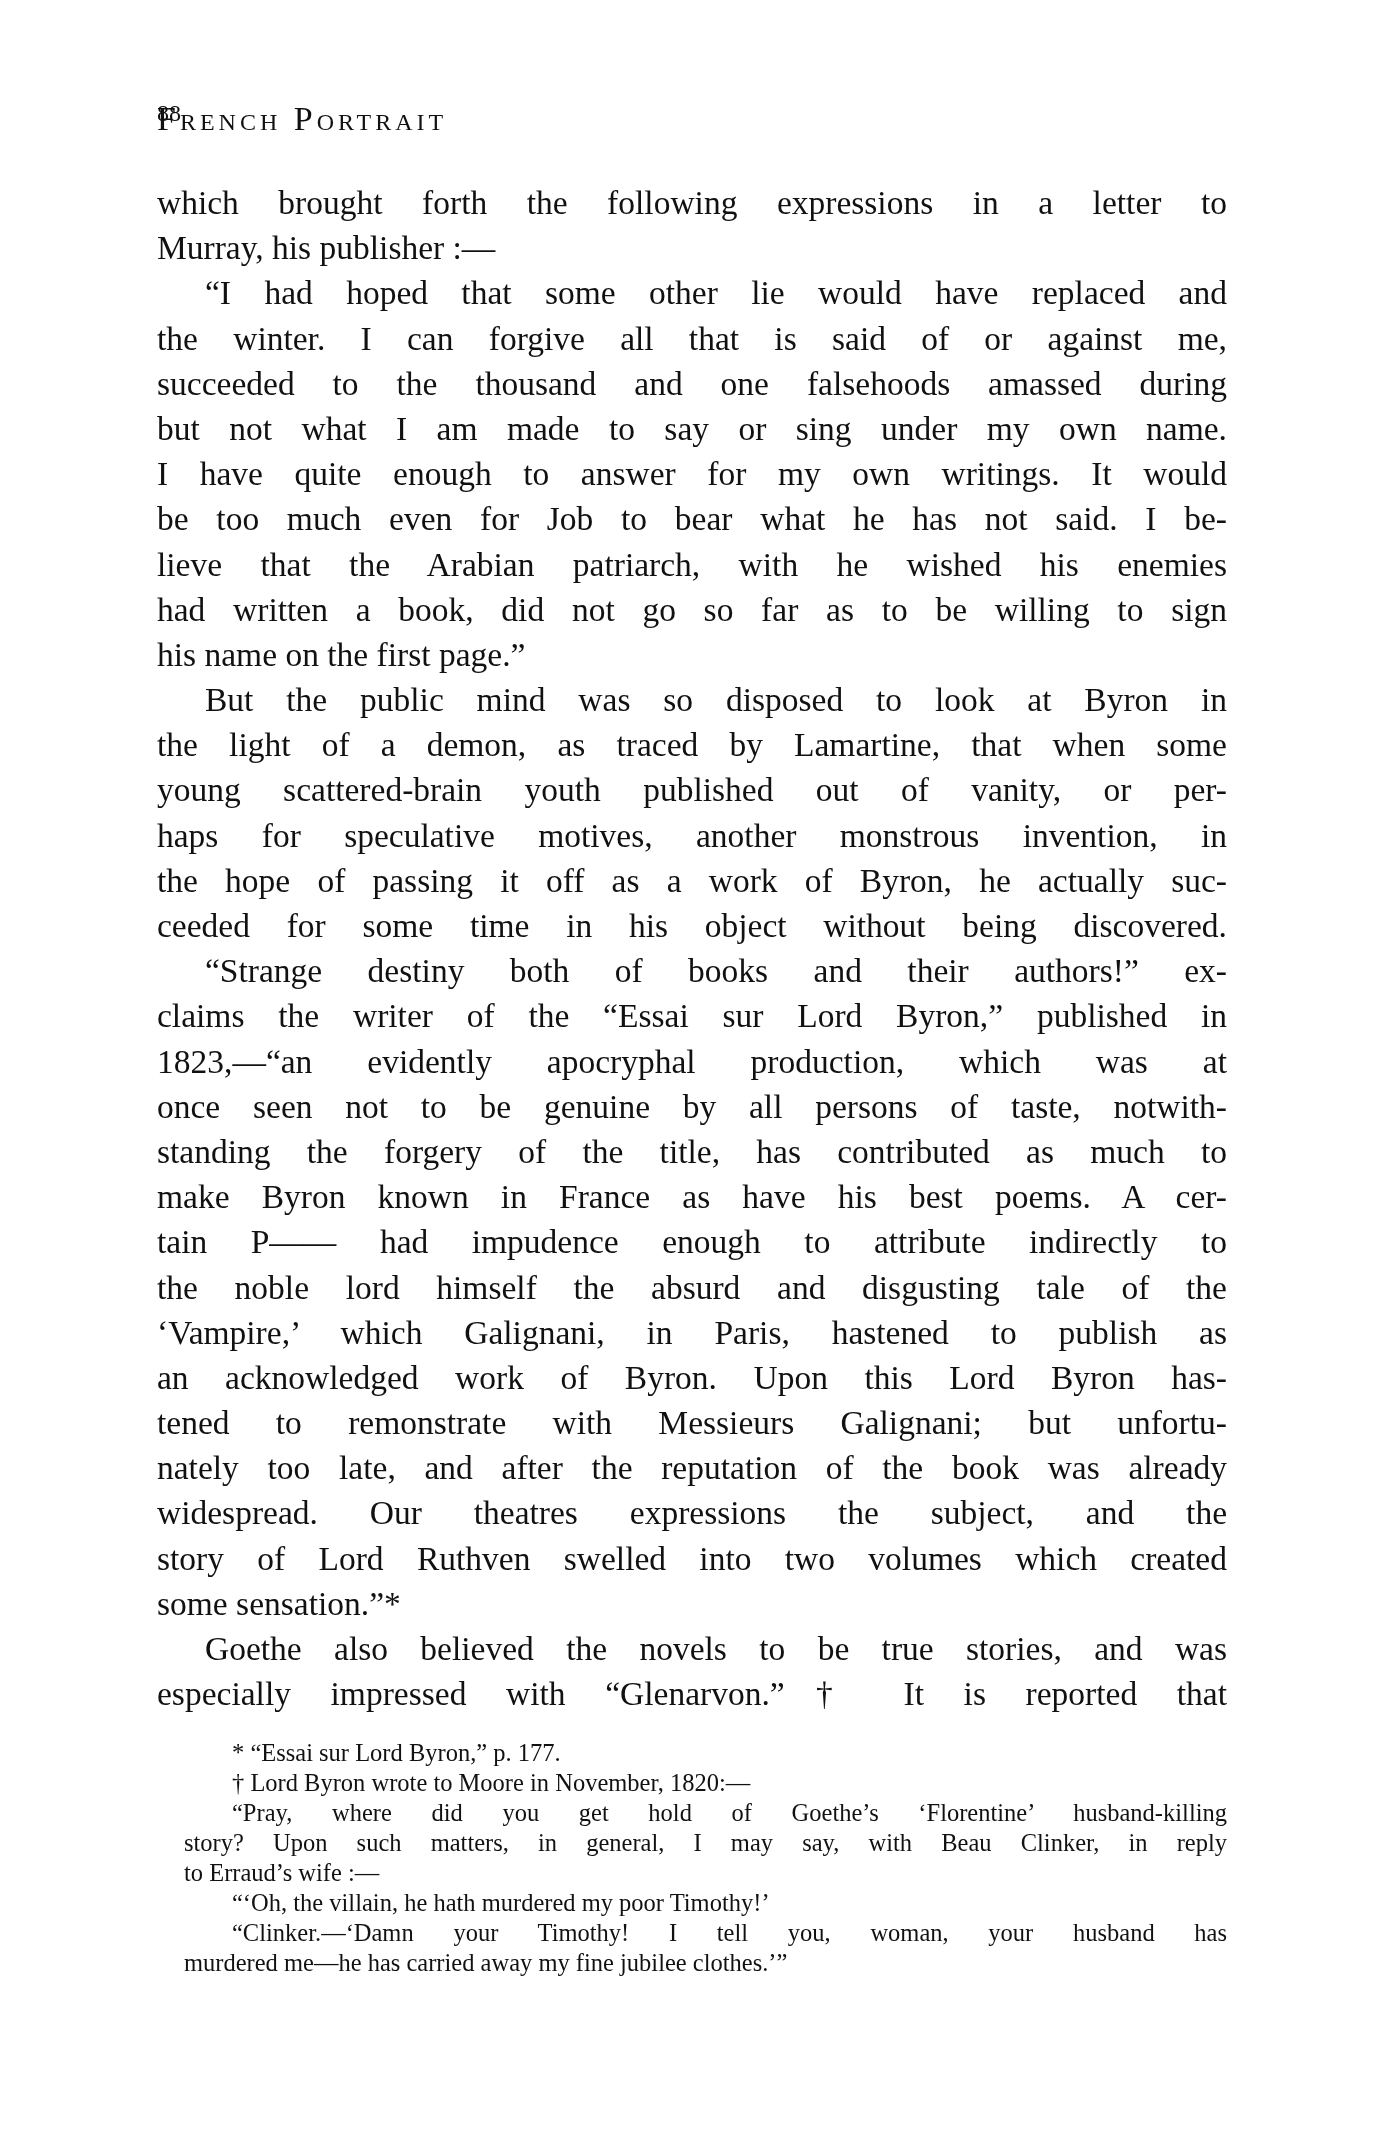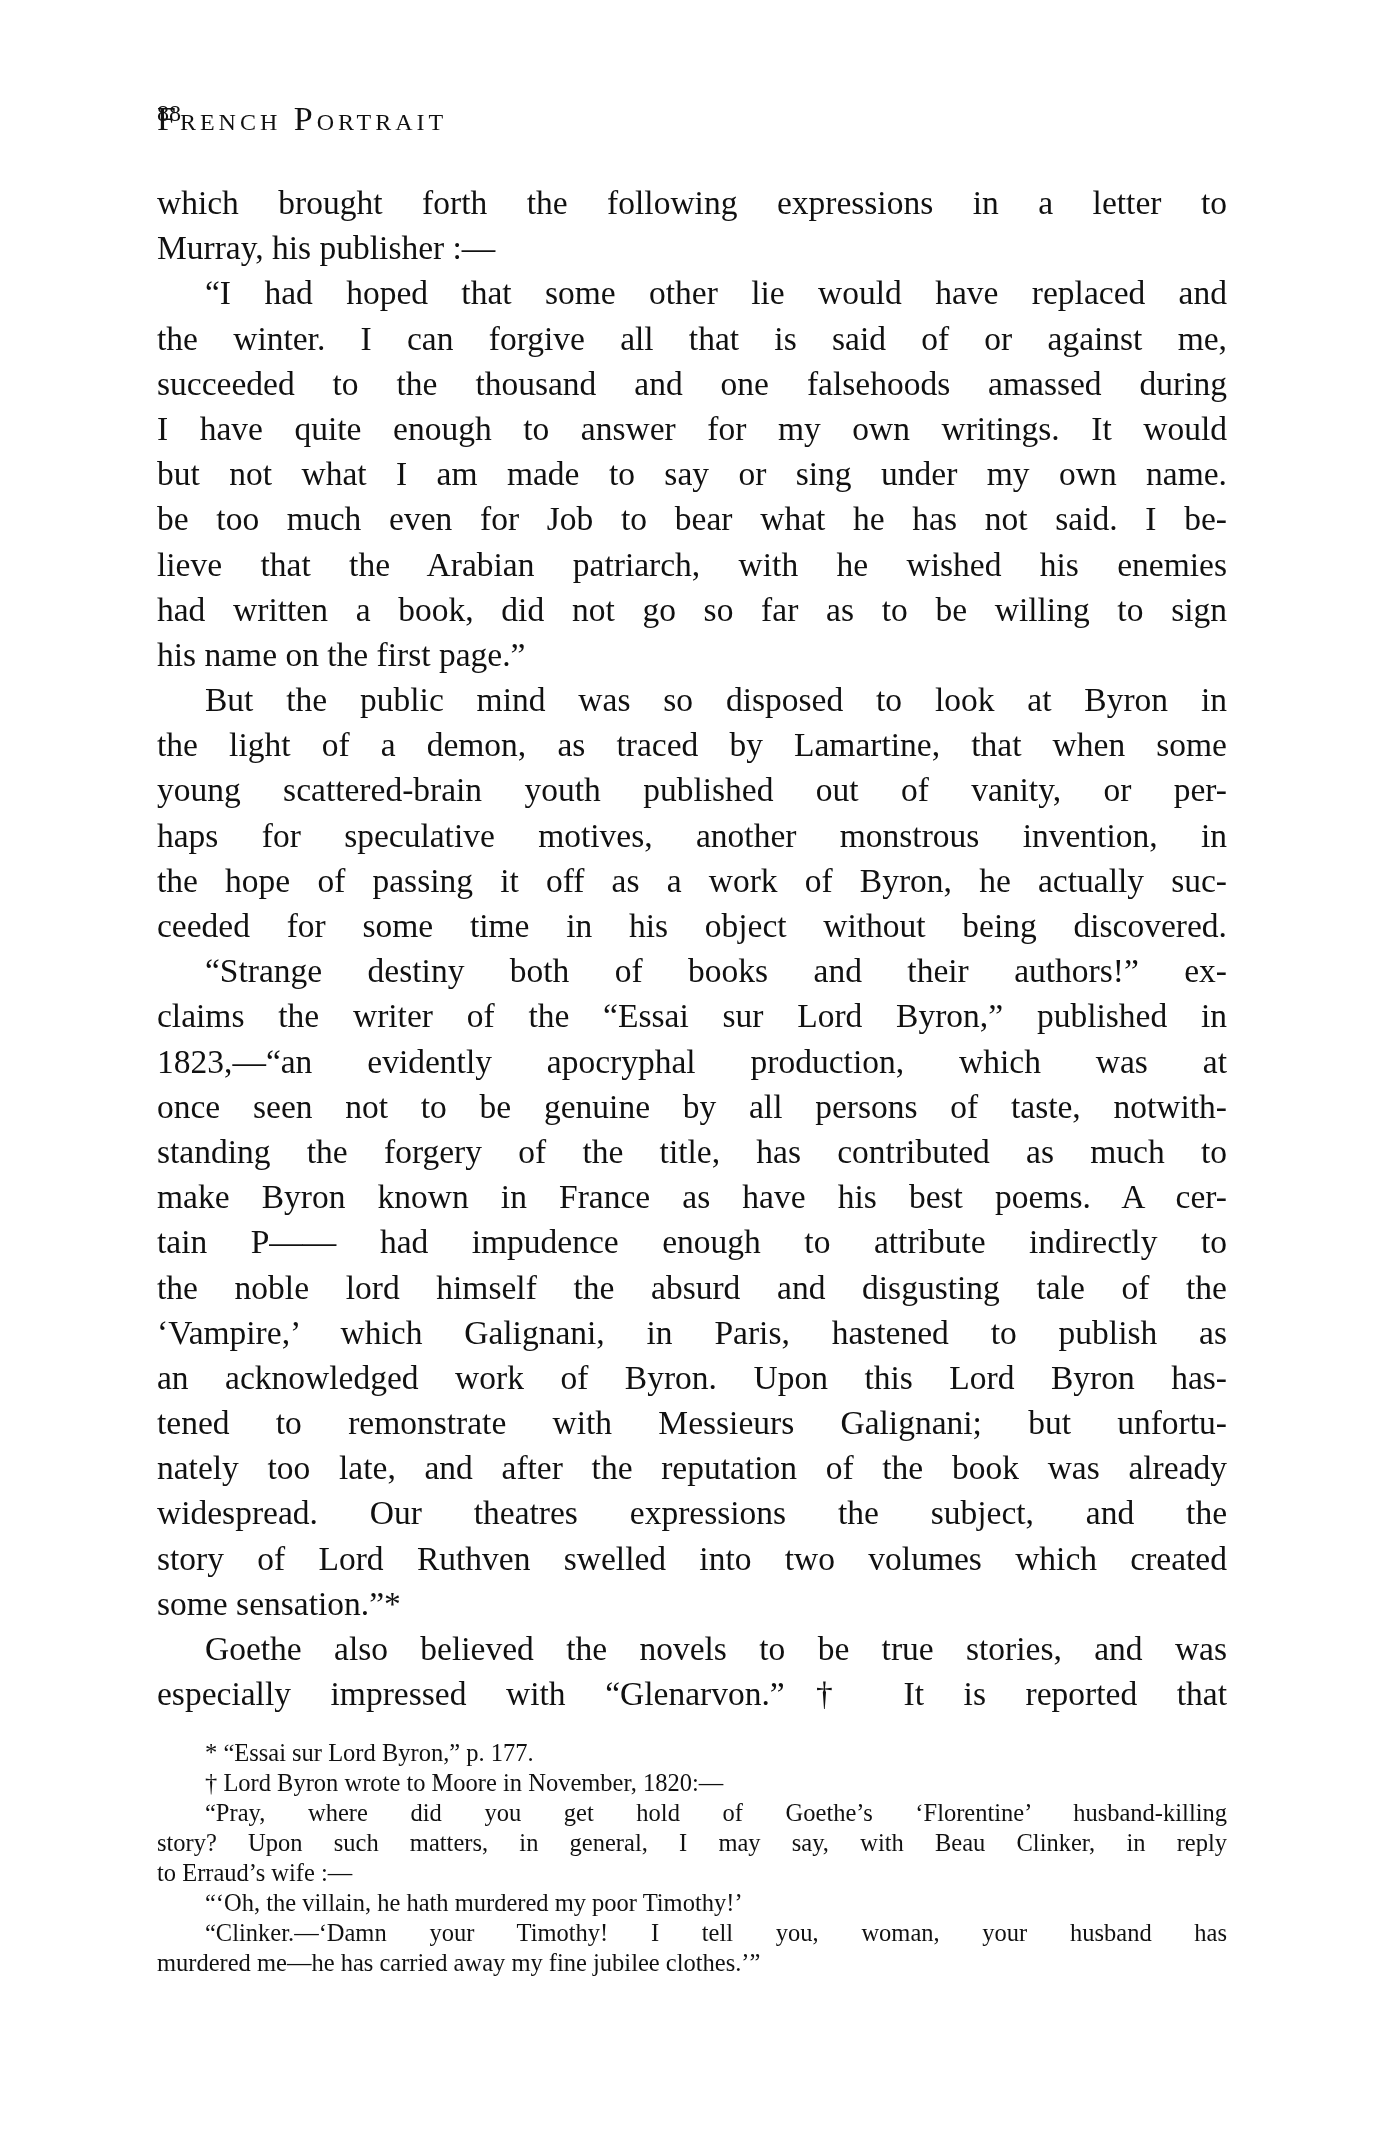--- a/index.html
+++ b/index.html
@@ -7,40 +7,40 @@
          font-family:"Liberation Serif","DejaVu Serif",serif; color:#111; }
   .header { position:absolute; top:100px; left:157px; width:1070px; height:50px; }
   .pagenum { position:absolute; left:0; top:0; font-size:24px; }
   .runhead { position:absolute; left:0; right:0; top:0; text-align:left; font-size:34px;
              letter-spacing:4px; font-variant:small-caps; }
   .body { position:absolute; top:180px; left:157px; width:1070px; font-size:33.5px; line-height:45.2px; }
   .line { display:block; white-space:nowrap; text-align:justify; text-align-last:justify; height:45.2px; }
   .line.last { text-align-last:left; }
   .ind { padding-left:48px; }
   .notes { position:absolute; top:1738px; left:157px; width:1070px; font-size:24.5px; line-height:30px; }
-  .nline { display:block; white-space:nowrap; text-align:justify; text-align-last:justify; height:30px; }
+  .nline { display:block; white-space:nowrap; text-align:justify; text-align-last:justify; height:30px;margin-left:27px; }
   .nline.last { text-align-last:left; }
   .nind { padding-left:48px; }
 </style>
 </head>
 <body>
 
 <div class="header">
   <span class="pagenum">88</span>
   <div class="runhead">French Portrait</div>
 </div>
 
 <div class="body" id="body">
     <span class="line">which brought forth the following expressions in a letter to</span>
     <span class="line last">Murray, his publisher :—</span>
     <span class="line ind">“I had hoped that some other lie would have replaced and</span>
     <span class="line">the winter. I can forgive all that is said of or against me,</span>
     <span class="line">succeeded to the thousand and one falsehoods amassed during</span>
+    <span class="line">but not what I am made to say or sing under my own name.</span>
     <span class="line">I have quite enough to answer for my own writings. It would</span>
-    <span class="line">but not what I am made to say or sing under my own name.</span>
     <span class="line">be too much even for Job to bear what he has not said. I be-</span>
     <span class="line">lieve that the Arabian patriarch, with he wished his enemies</span>
     <span class="line">had written a book, did not go so far as to be willing to sign</span>
     <span class="line last">his name on the first page.”</span>
     <span class="line ind">But the public mind was so disposed to look at Byron in</span>
     <span class="line">the light of a demon, as traced by Lamartine, that when some</span>
     <span class="line">young scattered-brain youth published out of vanity, or per-</span>
     <span class="line">haps for speculative motives, another monstrous invention, in</span>
     <span class="line">the hope of passing it off as a work of Byron, he actually suc-</span>
     <span class="line">ceeded for some time in his object without being discovered.</span>

